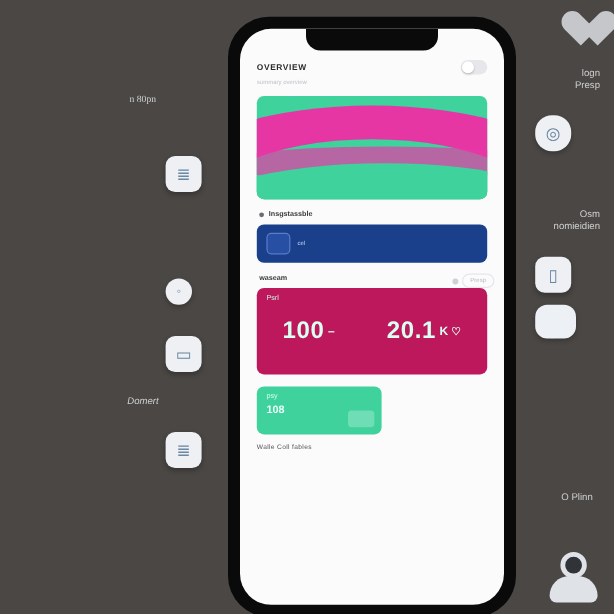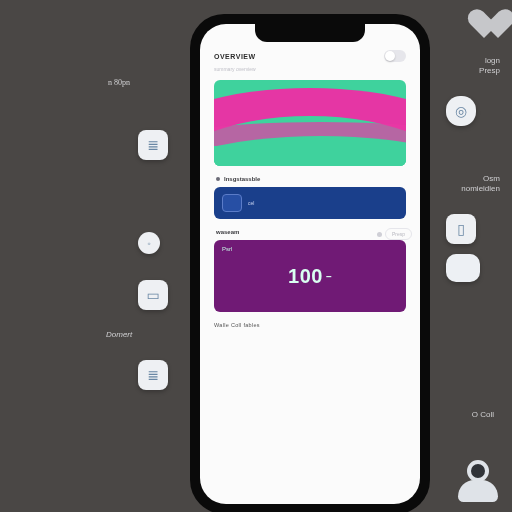--- a/index.html
+++ b/index.html
@@ -81,21 +81,21 @@
     border-radius: 6px;
     height: 32px;
     display: flex; align-items: center; gap: 6px;
     padding: 0 8px;
     margin-bottom: 10px;
   }
   .blue-chip { width: 20px; height: 18px; background:#274fa4; border-radius:4px; border:1px solid #5b7cc8;}
   .tiny { font-size: 5px; color:#c9d4f1; }
 
   .metrics-card {
-    background: #701a75; border-radius: 6px; height: 72px;
+    background: #be185d; border-radius: 6px; height: 72px;
     display: flex; align-items: center; justify-content: space-around;
     color: #d9fff1;
     margin-bottom: 10px;
     position: relative;
   }
   .metrics-card::before {
     content:""; position:absolute; left:4px; top:6px; font-size:6px; color:#bff2df;
   }
   .metric { font-size: 20px; font-weight: 600; letter-spacing: .5px; display:flex; align-items:center; gap:2px;}
   .unit { font-size: 10px; margin-left:1px;}
@@ -164,21 +164,21 @@
 
 <div class="side-lbl" style="top:56px; right:12px;">
   <span>logn</span><br><span>Presp</span>
 </div>
 <div class="badge round" style="top:96px; right:36px;">◎</div>
 <div class="side-lbl" style="top:174px; right:12px;">
   <span>Osm</span><br><span>nomieidien</span>
 </div>
 <div class="badge" style="top:214px; right:36px;">▯</div>
 <div class="speech" style="top:254px; right:32px;"></div>
-<div class="side-lbl" style="top:410px; right:18px;">O Coll</div>
+<div class="side-lbl" style="top:410px; right:18px;">O Plinn</div>
 <div class="person">
   <div class="head"></div>
     <div class="body"></div>
 </div>
 
 <div class="phone">
   <div class="screen">
     <div class="notch"></div>
     <div class="scr-inner">
       <div class="hdr-row">
@@ -209,19 +209,28 @@
       <div class="section-lbl">
         <span>waseam</span>
       </div>
 
       <div class="metrics-card">
         <span class="mlabel">Psrl</span>
         <div class="metric">
           <span>100</span>
             <span class="unit">–</span>
         </div>
-      </div>
-
+        <div class="metric">
+          <span>20.1</span>
+            <span class="unit">K</span>
+            <span class="heart">♡</span>
+        </div>
+      </div>
+
+      <div class="mini-card">
+        <div class="ln1">psy</div>
+        <div class="ln2">108</div>
+      </div>
 
       <div class="foot-lbl">Walle Coll fables</div>
     </div>
   </div>
 </div>
 
 </body></html>

